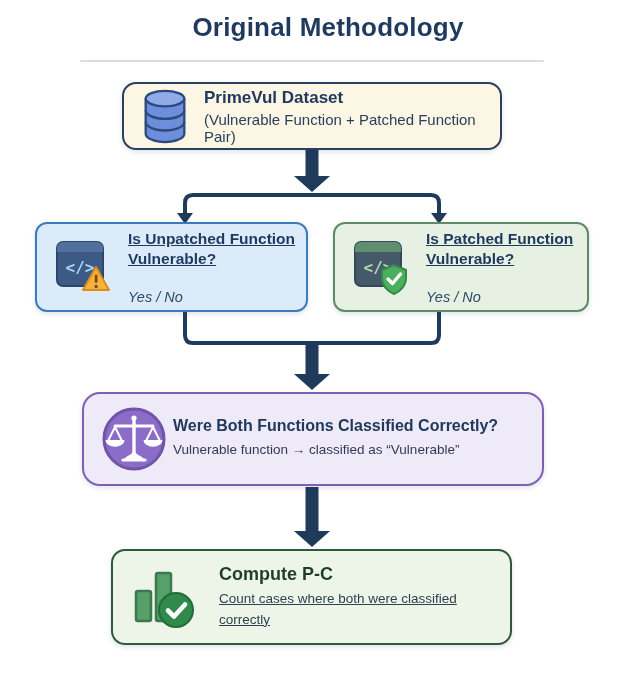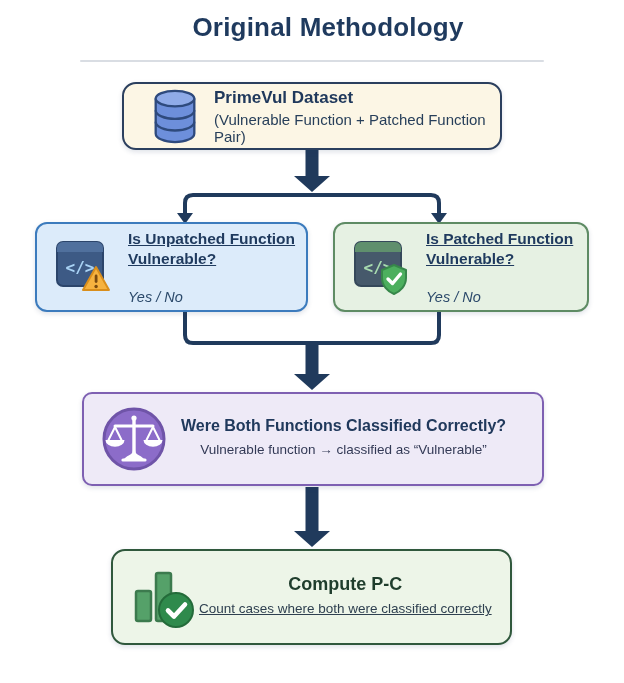--- a/index.html
+++ b/index.html
@@ -12,35 +12,35 @@
     text-align:center;font-size:26px;font-weight:bold;color:#1f3a5e;letter-spacing:.2px;
   }
   .divider{position:absolute;top:60px;left:80px;width:464px;height:2px;background:#d9dde3;border-radius:1px;}
   .connectors{position:absolute;top:0;left:0;z-index:1;}
   .node{
     position:absolute;z-index:2;display:flex;align-items:center;box-sizing:border-box;
     border-radius:12px;box-shadow:0 2px 5px rgba(30,50,90,.14);
   }
   .node .icon{flex:0 0 auto;}
   .node-text{display:flex;flex-direction:column;}
-  .dataset{left:122px;top:82px;width:380px;height:68px;background:#fcf6e5;border:2px solid #2b3f5e;border-radius:14px;padding-left:28px;gap:16px;}
+  .dataset{left:122px;top:82px;width:380px;height:68px;background:#fcf6e5;border:2px solid #2b3f5e;border-radius:14px;padding-left:18px;gap:16px;}
   .dataset .node-title{font-size:17px;font-weight:bold;color:#20395c;}
   .dataset .node-sub{font-size:15px;color:#273f5a;margin-top:3px;}
   .decision{top:222px;height:90px;padding-left:18px;gap:15px;}
   .unpatched{left:35px;width:273px;background:#dcebfa;border:2.5px solid #3c7bbd;}
   .patched{left:333px;width:256px;background:#e6f1e3;border:2.5px solid #5e8b64;}
   .decision .node-title{font-size:15.5px;font-weight:bold;color:#1f3a5e;line-height:1.3;text-decoration:underline;}
   .unpatched .node-title{width:172px;}
   .patched .node-title{width:152px;}
   .decision .node-answer{font-size:14.5px;font-style:italic;color:#2c4a6b;margin-top:20px;}
-  .classified{left:82px;top:392px;width:462px;height:94px;background:#eeeaf7;border:2px solid #7e60b2;border-radius:10px;padding-left:17px;gap:14px;}
+  .classified{left:82px;top:392px;width:462px;height:94px;background:#eeeaf7;border:2px solid #7e60b2;border-radius:18px;padding-left:17px;gap:6px;}
   .classified .node-title{font-size:16px;font-weight:bold;color:#20395c;margin-bottom:5px;}
-  .classified .cond{font-size:13.5px;color:#333a56;line-height:1.55;text-align:center;}
+  .classified .cond{font-size:13.5px;color:#333a56;line-height:1.55;}
   .classified .cond b{color:#3c3168;}
-  .compute{left:111px;top:549px;width:401px;height:96px;background:#edf5e8;border:2px solid #30583c;border-radius:14px;padding-left:17px;gap:3px;text-align:center;}
+  .compute{left:111px;top:549px;width:401px;height:96px;background:#edf5e8;border:2px solid #30583c;border-radius:14px;padding-left:17px;gap:23px;}
   .compute .node-title{font-size:18px;font-weight:bold;color:#1f3d2c;margin-bottom:4px;}
   .compute .line{font-size:13.5px;color:#2f4050;line-height:1.5;text-decoration:underline;}
   .mono{font-family:"DejaVu Sans Mono",monospace;}
 </style>
 </head>
 <body>
 
 <div class="canvas">
 
   <h1 class="title">Original Methodology</h1>

